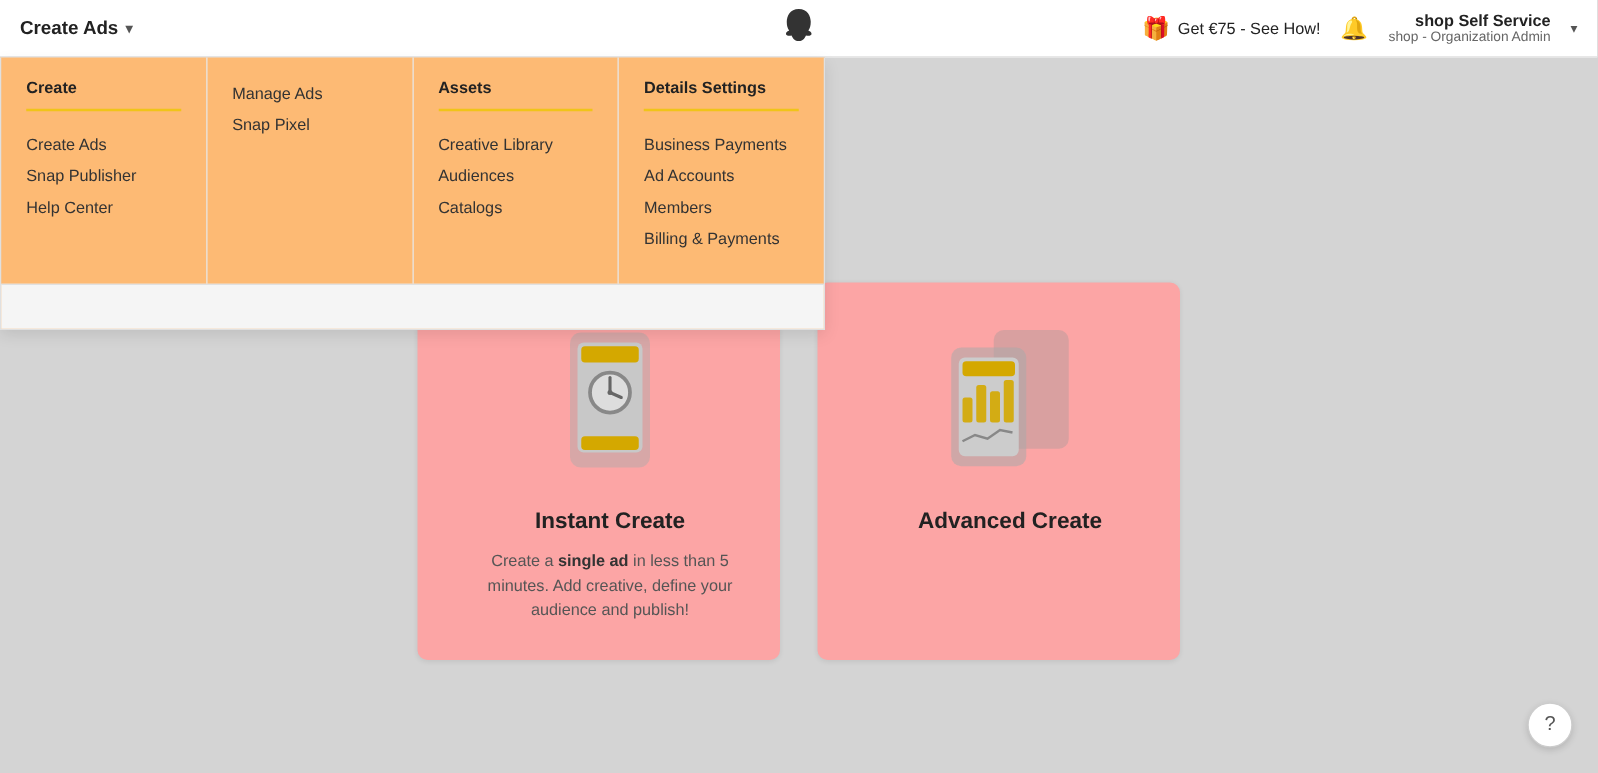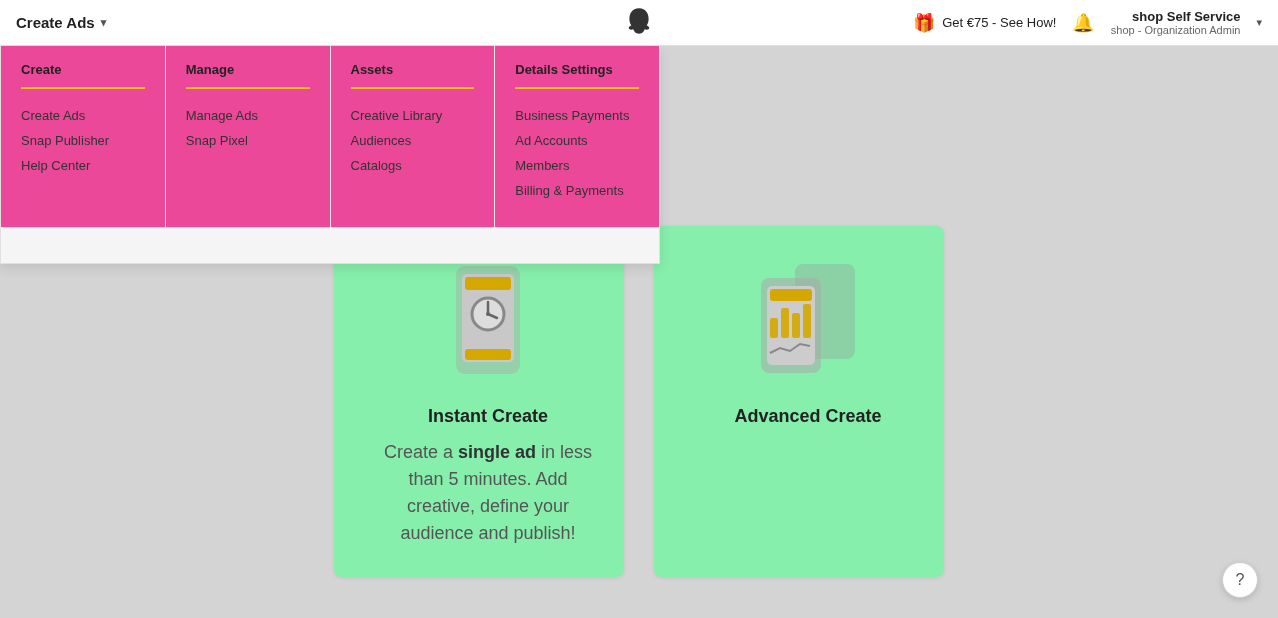--- a/index.html
+++ b/index.html
@@ -73,21 +73,21 @@
     .user-name-line2 { font-size: 11px; color: #666; }
     .user-text { text-align: right; }
     .user-chevron { font-size: 11px; color: #555; }
 
     
     .dropdown-menu {
       position: absolute;
       top: 46px;
       left: 0;
       width: 660px;
-      background: #ec4899;
+      background: #fdba74;
       border: 1px solid #e0e0e0;
       border-top: none;
       box-shadow: 0 4px 12px rgba(0,0,0,0.1);
       z-index: 200;
       padding: 0;
     }
     .dropdown-columns {
       display: flex;
       padding: 0;
     }
@@ -150,21 +150,21 @@
     }
 
     
     .cards-container {
       display: flex;
       gap: 30px;
       justify-content: center;
       margin-top: 140px;
     }
     .card {
-      background: #86efac;
+      background: #fca5a5;
       border-radius: 8px;
       width: 290px;
       padding: 30px 24px 30px 42px;
       display: flex;
       flex-direction: column;
       align-items: center;
       cursor: pointer;
       box-shadow: 0 1px 4px rgba(0,0,0,0.08);
     }
     .card-illustration {
@@ -176,21 +176,21 @@
       justify-content: center;
     }
     .card-title {
       font-size: 18px;
       font-weight: 700;
       color: #222;
       margin-bottom: 12px;
       text-align: center;
     }
     .card-desc {
-      font-size: 18px;
+      font-size: 13px;
       color: #555;
       text-align: center;
       line-height: 1.5;
     }
     .card-desc strong { font-weight: 700; color: #333; }
 
     
     .help-btn {
       position: fixed;
       bottom: 20px;
@@ -247,21 +247,20 @@
   <div class="dropdown-columns">
 
     <div class="dropdown-col">
       <span class="dropdown-col-header">Create</span>
       <a class="dropdown-item">Create Ads</a>
       <a class="dropdown-item">Snap Publisher</a>
       <a class="dropdown-item">Help Center</a>
     </div>
 
     <div class="dropdown-col">
-      <span class="dropdown-col-header">Manage</span>
       <a class="dropdown-item">Manage Ads</a>
       <a class="dropdown-item">Snap Pixel</a>
     </div>
 
     <div class="dropdown-col">
       <span class="dropdown-col-header">Assets</span>
       <a class="dropdown-item">Creative Library</a>
       <a class="dropdown-item">Audiences</a>
       <a class="dropdown-item">Catalogs</a>
     </div>

